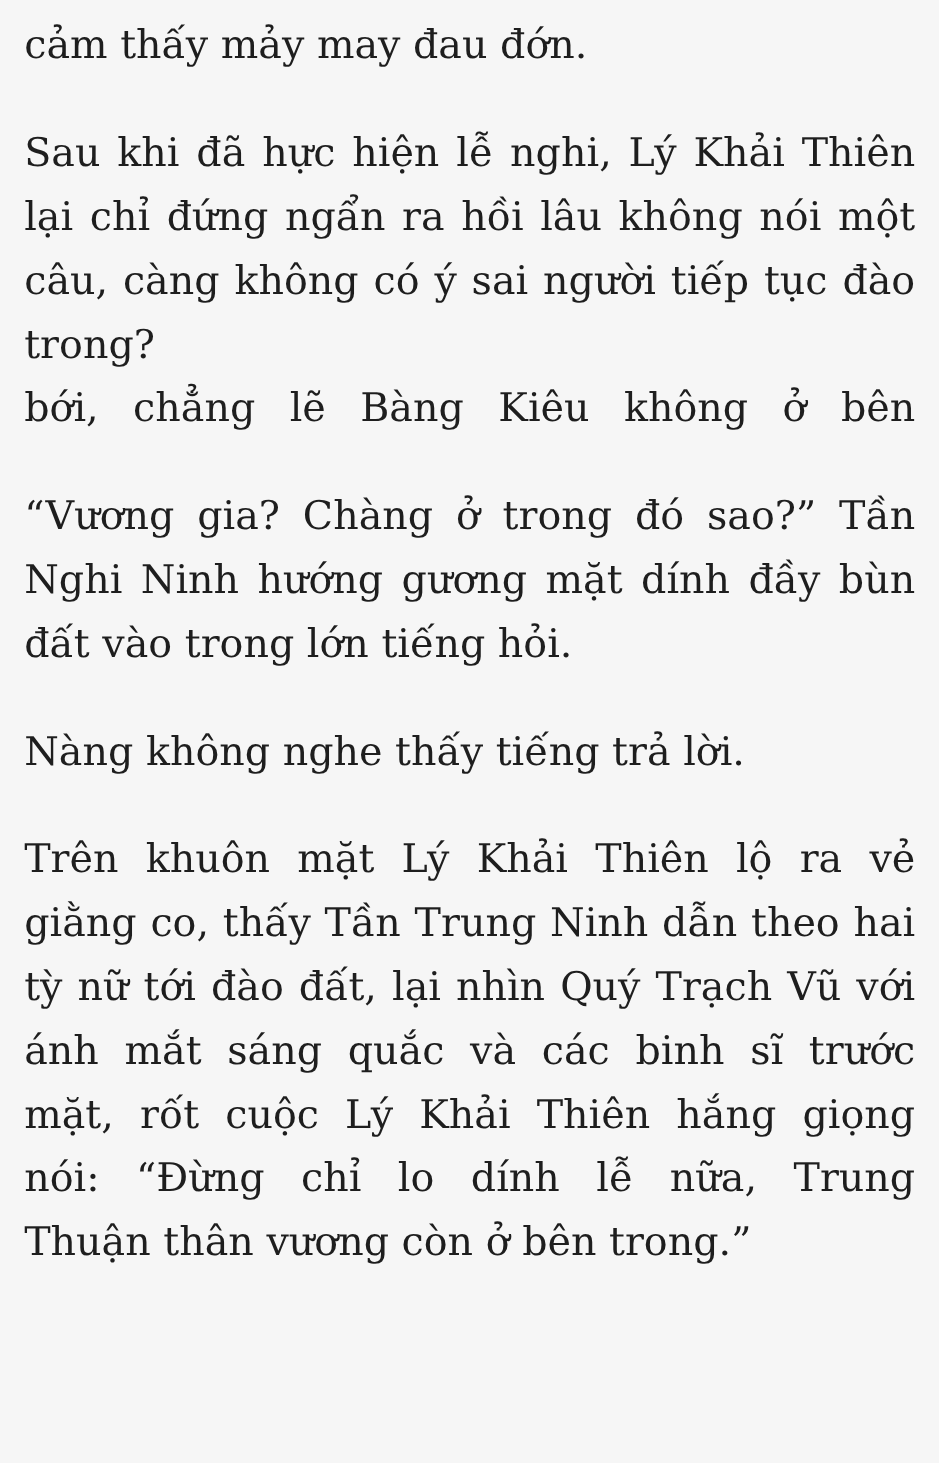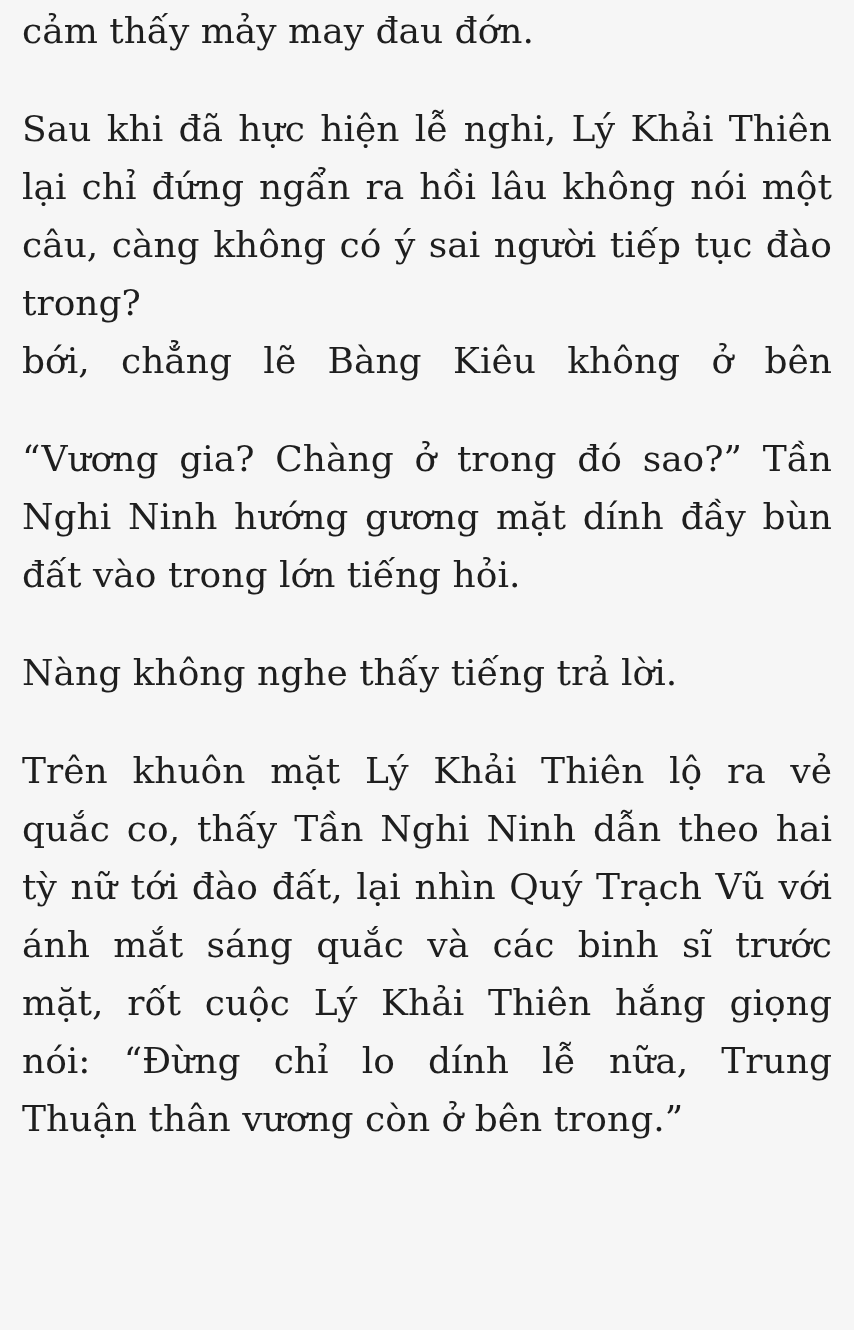--- a/index.html
+++ b/index.html
@@ -14,21 +14,21 @@
     width: 854px;
     height: 1330px;
     box-sizing: border-box;
     padding: 2px 22px 0 22px;
     background: #f6f6f6;
     color: #1e1e1e;
     font-family: "DejaVu Serif", "Liberation Serif", serif;
     overflow: hidden;
   }
   .para {
-    margin: 0 0 40px 0;
+    margin: 11px 0 40px 0;
   }
   .line {
     font-size: 36px;
     line-height: 58px;
     height: 58px;
     overflow: hidden;
     white-space: normal;
     text-align: justify;
     text-justify: inter-word;
   }
@@ -62,21 +62,21 @@
     <div class="line last">đất vào trong lớn tiếng hỏi.</div>
   </div>
 
   <div class="para">
     <div class="line last">Nàng không nghe thấy tiếng trả lời.</div>
   </div>
 
 
   <div class="para">
     <div class="line fill">Trên khuôn mặt Lý Khải Thiên lộ ra vẻ</div>
-    <div class="line fill">quắc co, thấy Tần Nghi Ninh dẫn theo hai</div>
+    <div class="line fill">giằng co, thấy Tần Trung Ninh dẫn theo hai</div>
     <div class="line fill">tỳ nữ tới đào đất, lại nhìn Quý Trạch Vũ với</div>
     <div class="line fill">ánh mắt sáng quắc và các binh sĩ trước</div>
     <div class="line fill">mặt, rốt cuộc Lý Khải Thiên hắng giọng</div>
     <div class="line fill">nói: “Đừng chỉ lo dính lễ nữa, Trung</div>
     <div class="line last">Thuận thân vương còn ở bên trong.”</div>
   </div>
 
 </div>
 
 </body></html>

